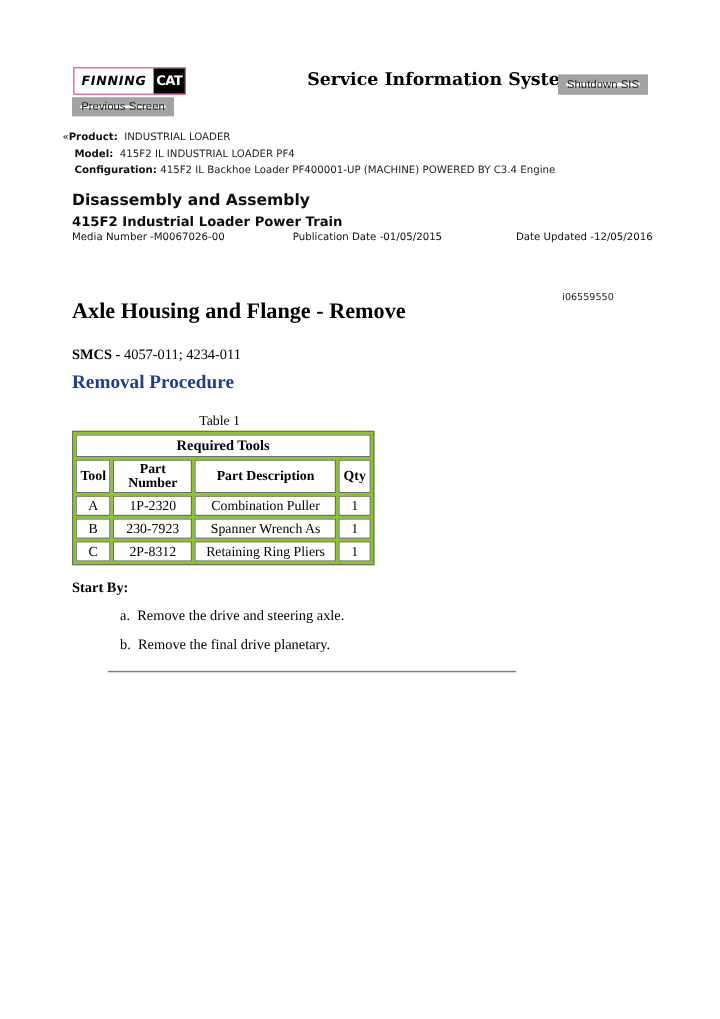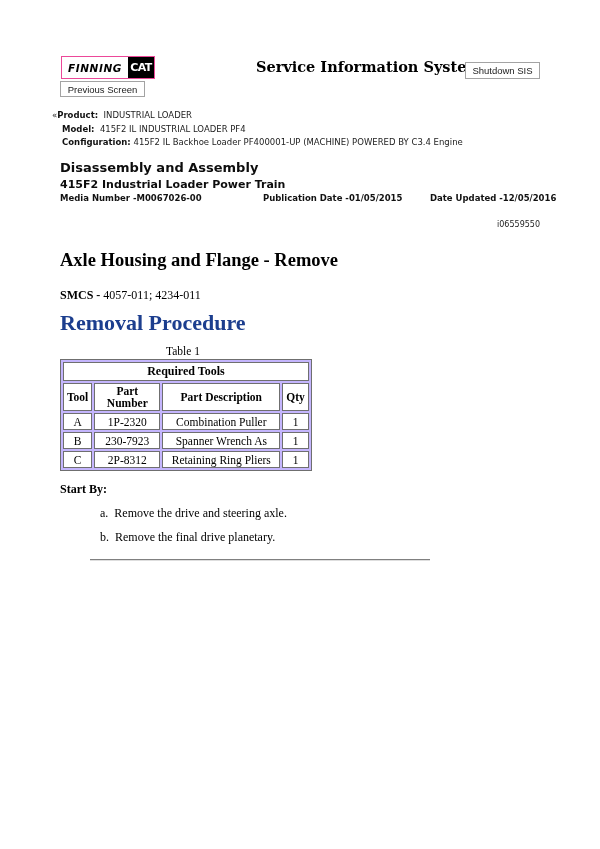--- a/index.html
+++ b/index.html
@@ -5,47 +5,47 @@
   * { margin:0; padding:0; box-sizing:border-box; }
   html,body { background:#ffffff; }
   body { width:600px; height:849px; overflow:hidden; font-family:"Liberation Sans", sans-serif; color:#111; }
   .page { position:relative; width:600px; height:849px; background:#fff; }
 
   
   .logo-box { position:absolute; left:61px; top:56px; width:94px; height:23px; border:1px solid #ec4899; display:flex; align-items:stretch; background:#fff; }
   .finning { flex:1; display:flex; align-items:center; justify-content:center; font-family:"DejaVu Sans", sans-serif; font-weight:bold; font-style:italic; font-size:10.5px; letter-spacing:.6px; color:#000; }
   .cat-badge { width:26px; display:flex; align-items:center; justify-content:center; background:#000; color:#fff; font-family:"DejaVu Sans", sans-serif; font-weight:bold; font-size:11px; letter-spacing:-.5px; }
   .sis-title { position:absolute; left:256px; top:58px; font-family:"DejaVu Serif", serif; font-weight:bold; font-size:14.5px; color:#000; white-space:nowrap; }
-  .btn { position:absolute; background:#fff; border:1px solid #a3a3a3; display:flex; align-items:center; justify-content:center; font-family:"Liberation Sans", sans-serif; font-size:9.5px; color:#222; cursor:pointer; }
+  .btn { position:absolute; background:#fff; border:7px solid #a3a3a3; display:flex; align-items:center; justify-content:center; font-family:"Liberation Sans", sans-serif; font-size:9.5px; color:#222; cursor:pointer; }
   .btn-shutdown { left:465px; top:62px; width:75px; height:17px; }
   .btn-prev { left:60px; top:81px; width:85px; height:16px; }
 
   
   .product-info { position:absolute; left:52px; top:109px; font-family:"DejaVu Sans", sans-serif; font-size:8.5px; line-height:13.5px; color:#222; white-space:nowrap; }
   .pi-row.indent { padding-left:10px; }
   .pi-row b { color:#111; }
 
   
   .doc-section { position:absolute; left:60px; top:160px; font-family:"DejaVu Sans", sans-serif; font-weight:bold; font-size:13px; color:#0d0d0d;text-align:right; }
   .doc-subtitle { position:absolute; left:60px; top:178px; font-family:"DejaVu Sans", sans-serif; font-weight:bold; font-size:11px; color:#0d0d0d; }
-  .media-row { position:absolute; left:60px; top:193px; width:532px; height:12px; font-family:"DejaVu Sans", sans-serif; font-weight:bold; font-size:8.5px; color:#111; }
+  .media-row { position:absolute; left:60px; top:193px; width:532px; height:12px; font-family:"DejaVu Sans", sans-serif; font-weight:normal; font-size:8.5px; color:#111; }
   .media-row span { position:absolute; white-space:nowrap; }
   .media-number { left:0; }
-  .pub-date { left:193px;padding-left:10px; }
+  .pub-date { left:174px;padding-left:10px; }
   .date-updated { left:370px; }
-  .doc-id { position:absolute; left:440px; top:220px; width:100px; text-align:right; font-family:"DejaVu Sans", sans-serif; font-size:8px; color:#222; }
+  .doc-id { position:absolute; left:440px; top:243px; width:100px; text-align:center; font-family:"DejaVu Sans", sans-serif; font-size:8px; color:#222; }
 
   
   .article-title { position:absolute; left:60px; top:250px; font-family:"Liberation Serif", serif; font-weight:bold; font-size:18.5px; color:#000000; white-space:nowrap; }
   .smcs { position:absolute; left:60px; top:288px; font-family:"Liberation Serif", serif; font-size:12px; color:#000; }
-  .procedure-heading { position:absolute; left:60px; top:310px; font-family:"Liberation Serif", serif; font-weight:bold; font-size:22px; color:#1c3e8e; white-space:nowrap; }
+  .procedure-heading { position:absolute; left:60px; top:310px; font-family:"Liberation Serif", serif; font-weight:bold; font-size:16px; color:#1c3e8e; white-space:nowrap; }
 
   
   .table-caption { position:absolute; left:60px; top:345px; width:246px; text-align:center; font-family:"Liberation Serif", serif; font-size:11.5px; color:#000; }
-  .tools-table { position:absolute; left:60px; top:359px; border-collapse:separate; border-spacing:2px; border:1px solid #6f6f6f; background:#c4b5fd; font-family:"Liberation Serif", serif; font-size:11.5px; color:#000; }
+  .tools-table { position:absolute; left:60px; top:359px; border-collapse:separate; border-spacing:2px; border:1px solid #6f6f6f; background:#84cc16; font-family:"Liberation Serif", serif; font-size:11.5px; color:#000; }
   .tools-table th, .tools-table td { border:1px solid #6f6f6f; text-align:center; vertical-align:middle; padding:1px 3px; height:17px; background:#fff; }
   .tools-table .title-cell { font-weight:bold; font-size:12px; }
   .tools-table th { font-weight:bold; }
   .col-tool { width:16px; } .col-pn { width:66px; } .col-desc { width:118px; } .col-qty { width:24px; }
 
   
   .start-by { position:absolute; left:60px; top:482px; font-family:"Liberation Serif", serif; font-weight:bold; font-size:12px; color:#000; }
   .step { position:absolute; left:100px; font-family:"Liberation Serif", serif; font-size:12px; color:#000; white-space:nowrap; }
   .step-a { top:506px; } .step-b { top:530px; }
   .step .marker { display:inline-block; margin-right:6px; }

